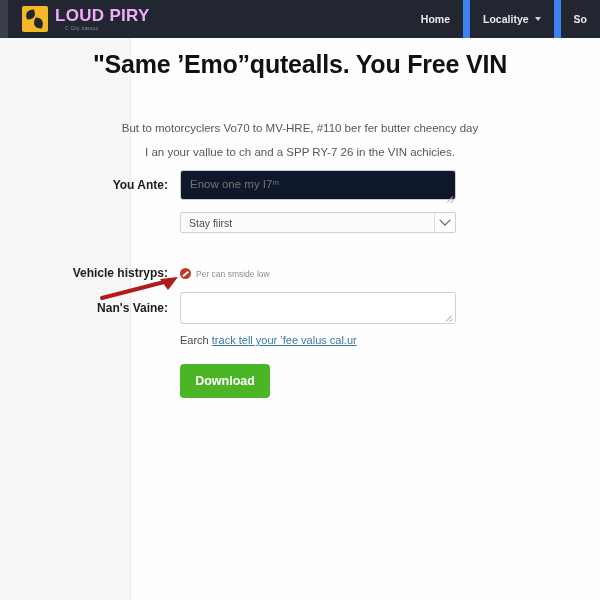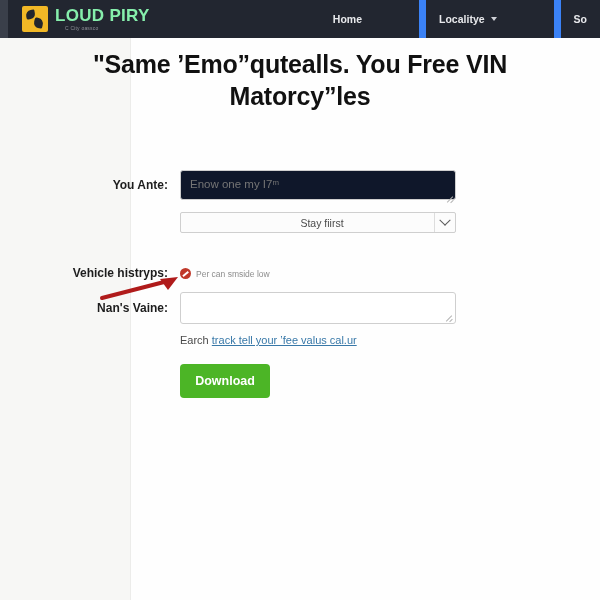--- a/index.html
+++ b/index.html
@@ -68,42 +68,41 @@
     border-radius: 20% 60% 15% 55%;
     transform: rotate(12deg);
   }
   .brand-text {
     display: flex;
     flex-direction: column;
     justify-content: center;
     line-height: 1;
   }
   .brand-name {
-    color: #86efac;
+    color: #f0abfc;
     font-size: 17px;
     font-weight: bold;
     letter-spacing: 0.3px;
   }
   .brand-tag {
     color: #8d8f96;
     font-size: 5px;
     margin-top: 2px;
     margin-left: 10px;
     letter-spacing: 0.2px;
     filter: blur(0.4px);
   }
 
   .nav-right {
     position: absolute;
     right: 0;
     top: 0;
     height: 38px;
     display: flex;
     align-items: stretch;
-    gap: 44px;
   }
   .nav-item {
     display: flex;
     align-items: center;
     padding: 0 13px;
     color: #e8e9ec;
     font-size: 10.5px;
     font-weight: bold;
     border-left: 7px solid #3b82f6;
     white-space: nowrap;
@@ -354,34 +353,37 @@
       </div>
     </div>
   </div>
 
   <div class="page-body">
     <div class="left-gutter"></div>
     <div class="content-panel"></div>
 
     <div class="headline">
       <div>"Same ’Emo”qutealls. You Free VIN</div>
-      <div>Matorcy”les</div>
     </div>
 
+    <div class="subtitle">
+      <div>But to motorcyclers Vo70 to  MV-HRE, #110 ber fer butter cheency day</div>
+      <div>I an your vallue to ch and a SPP RY-7 26 in the VIN achicies.</div>
+    </div>
 
     <div class="form-area">
 
       <div class="form-row" style="left:62px; top:0;">
         <div class="form-label" style="padding-top:8px;">You Ante:</div>
         <div class="field-col">
           <div style="position:relative;">
             <textarea class="txtarea" placeholder="Enow one my I7ᵐ" style=""></textarea>
             <span class="resize-grip"></span>
           </div>
-          <div class="selectbox" style="margin-top:8px;justify-content:center;">
+          <div class="selectbox" style="margin-top:8px;">
             <span>Stay fiirst</span>
             <span class="select-arrow-box">
               <span class="chev"></span>
             </span>
           </div>
         </div>
       </div>
 
       <div class="form-row" style="left:62px; top:96px;">
         <div class="form-label">Vehicle histryps:</div>

